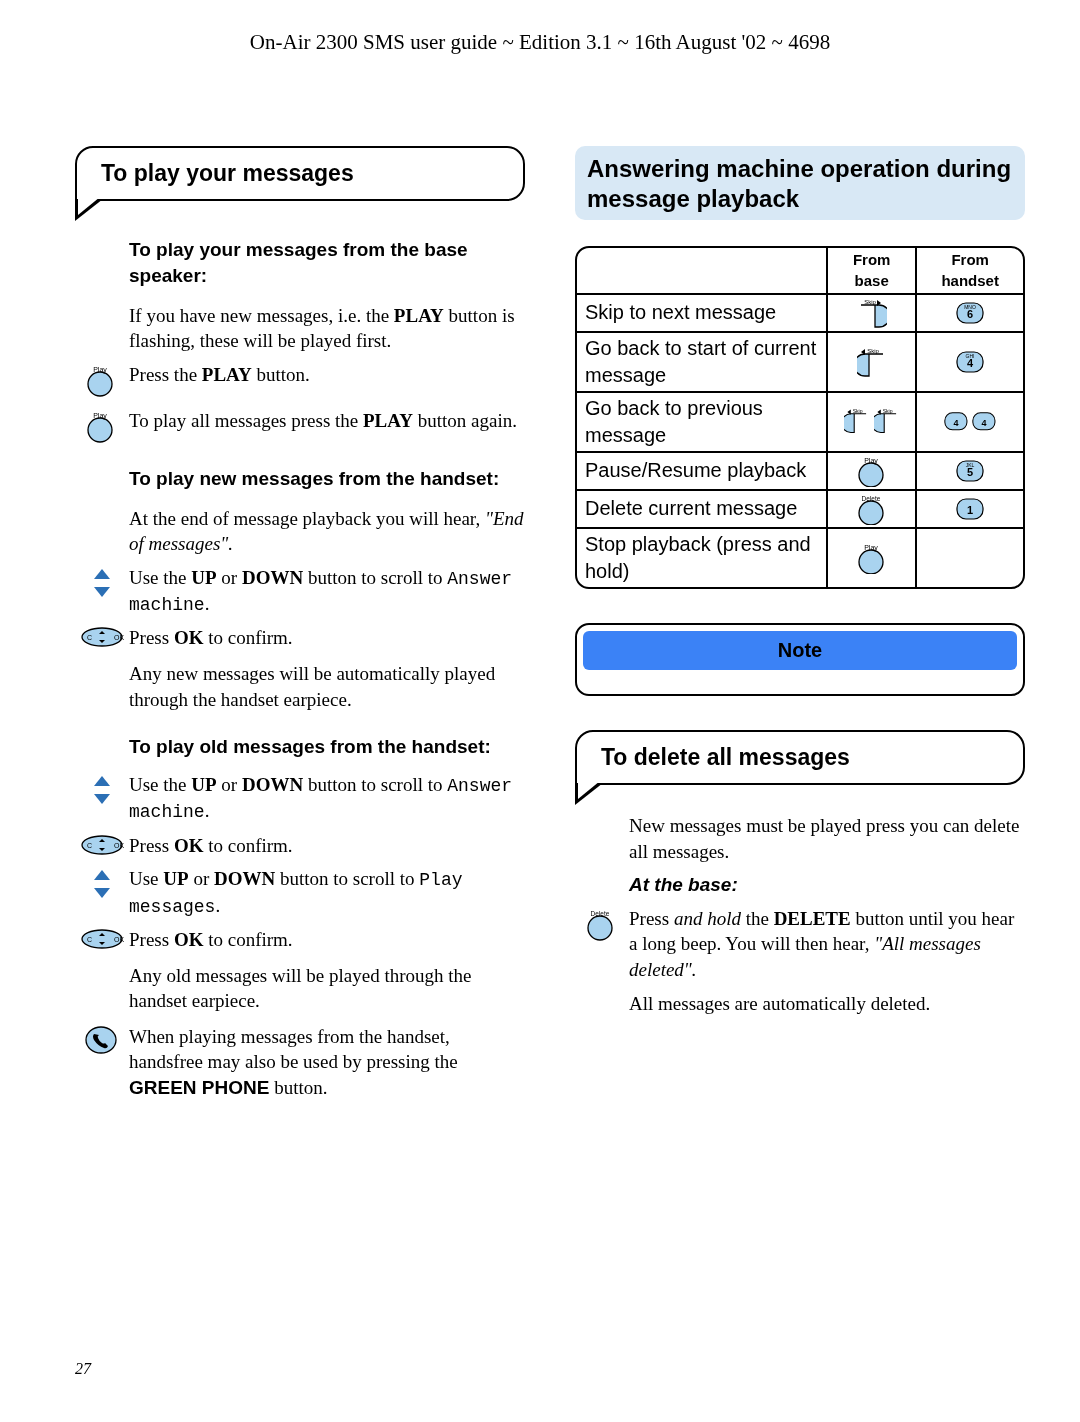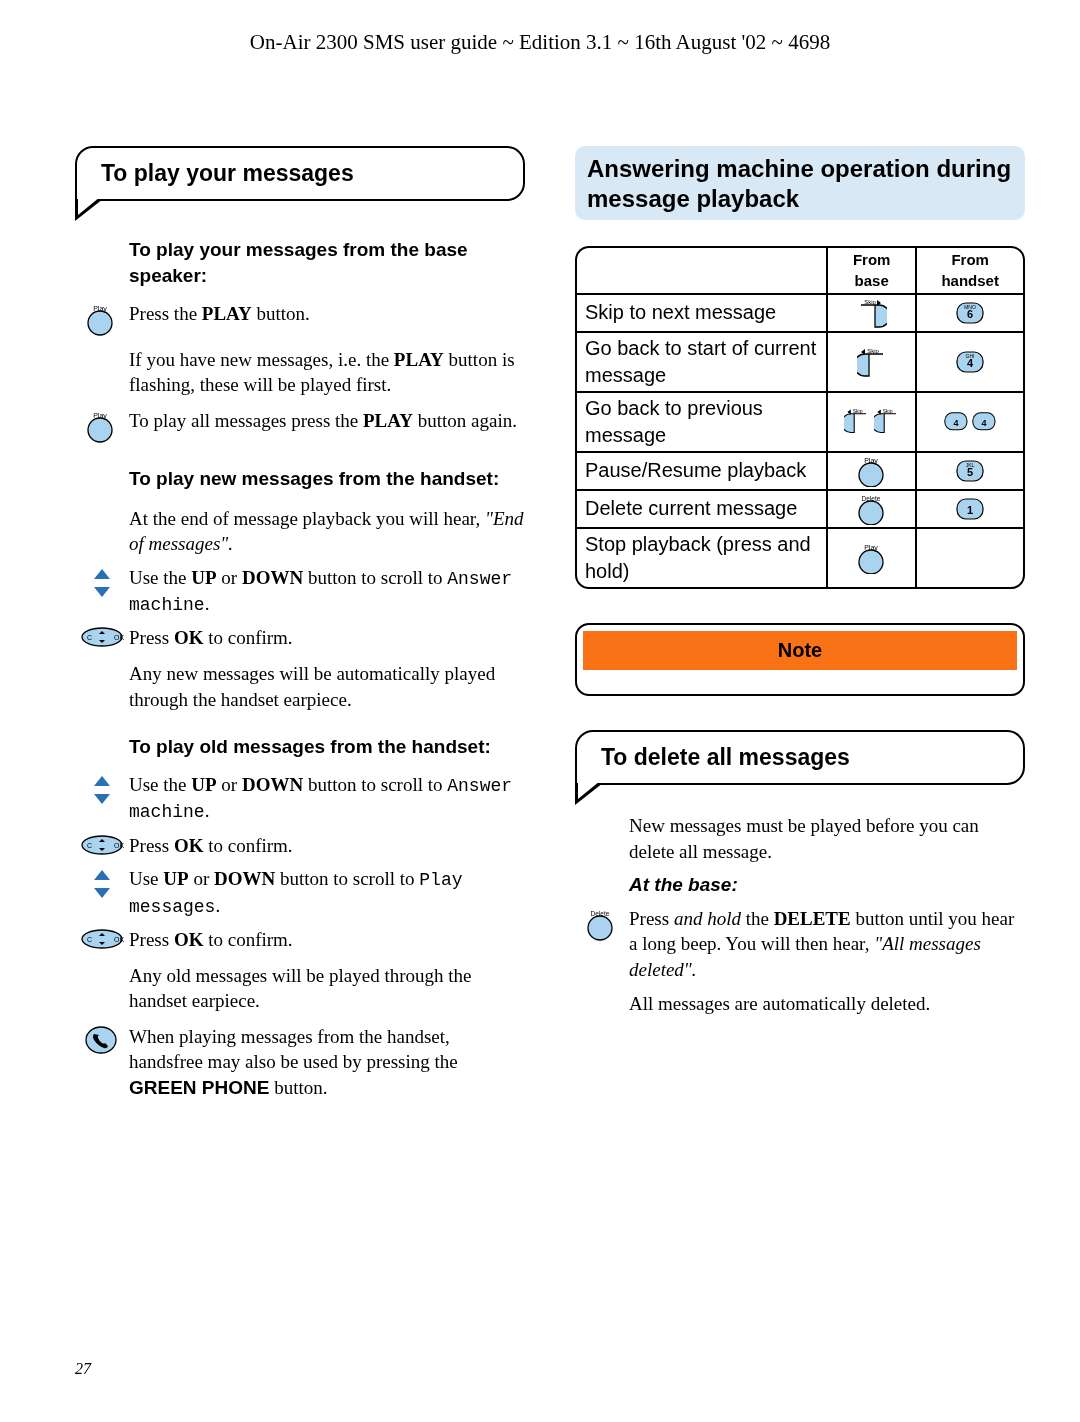--- a/index.html
+++ b/index.html
@@ -90,27 +90,28 @@
   table.ops tr:last-child td:last-child{border-bottom-right-radius:14px;}
   .cell-ic{display:flex;justify-content:center;gap:4px;}
   .note-box{
     border:2px solid #000;
     border-radius:14px;
     margin-top:34px;
     padding:0 0 14px 0;
     overflow:hidden;
   }
   .note-head{
-    background:#f97316;
+    background:#3b82f6;
     text-align:center;
     font-family:Arial,Helvetica,sans-serif;
     font-weight:bold;
     font-size:20px;
     padding:6px 0;
     margin:6px 6px 10px 6px;
+    border-radius:6px;
   }
   .note-body{
     font-style:italic;
     padding:0 16px;
     font-size:19px;
   }
   .pgnum{
     position:absolute;
     left:75px;
     bottom:42px;
@@ -169,31 +170,31 @@
 <div class="page">
 
   <div class="col">
     <div class="tab-box">To play your messages</div>
     <div class="tab-tail"></div>
 
     <div class="row">
       <div class="ic"></div>
       <div class="txt sub">To play your messages from the base speaker:</div>
     </div>
+    <div class="row" style="margin-top:10px">
+      <div class="ic"></div>
+      <div class="txt"><span>If you have new messages, i.e. the </span><span class="b">PLAY</span><span> button is flashing, these will be played first.</span></div>
+    </div>
     <div class="row">
       <div class="ic">
           <svg width="32" height="34">
             <use href="#btn-play"></use>
           </svg>
         </div>
       <div class="txt"><span>Press the </span><span class="b">PLAY</span><span> button.</span></div>
-    </div>
-    <div class="row" style="margin-top:10px">
-      <div class="ic"></div>
-      <div class="txt"><span>If you have new messages, i.e. the </span><span class="b">PLAY</span><span> button is flashing, these will be played first.</span></div>
     </div>
     <div class="row" style="margin-top:10px">
       <div class="ic">
           <svg width="32" height="34">
             <use href="#btn-play"></use>
           </svg>
         </div>
       <div class="txt"><span>To play all messages press the </span><span class="b">PLAY</span><span> button again.</span></div>
     </div>
     <div class="row">
@@ -403,21 +404,21 @@
     <div class="note-box">
       <div class="note-head">Note</div>
     </div>
 
     <div style="height:34px"></div>
     <div class="tab-box">To delete all messages</div>
     <div class="tab-tail"></div>
 
     <div class="row" style="margin-top:6px">
       <div class="ic"></div>
-      <div class="txt">New messages must be played before you can delete all message.</div>
+      <div class="txt">New messages must be played press you can delete all messages.</div>
     </div>
     <div class="row">
         <div class="ic"></div>
         <div class="txt" style="font-family:Arial;font-weight:bold;font-style:italic">At the base:</div>
       </div>
     <div class="row">
       <div class="ic">
           <svg width="32" height="34">
             <use href="#btn-delete"></use>
           </svg>

